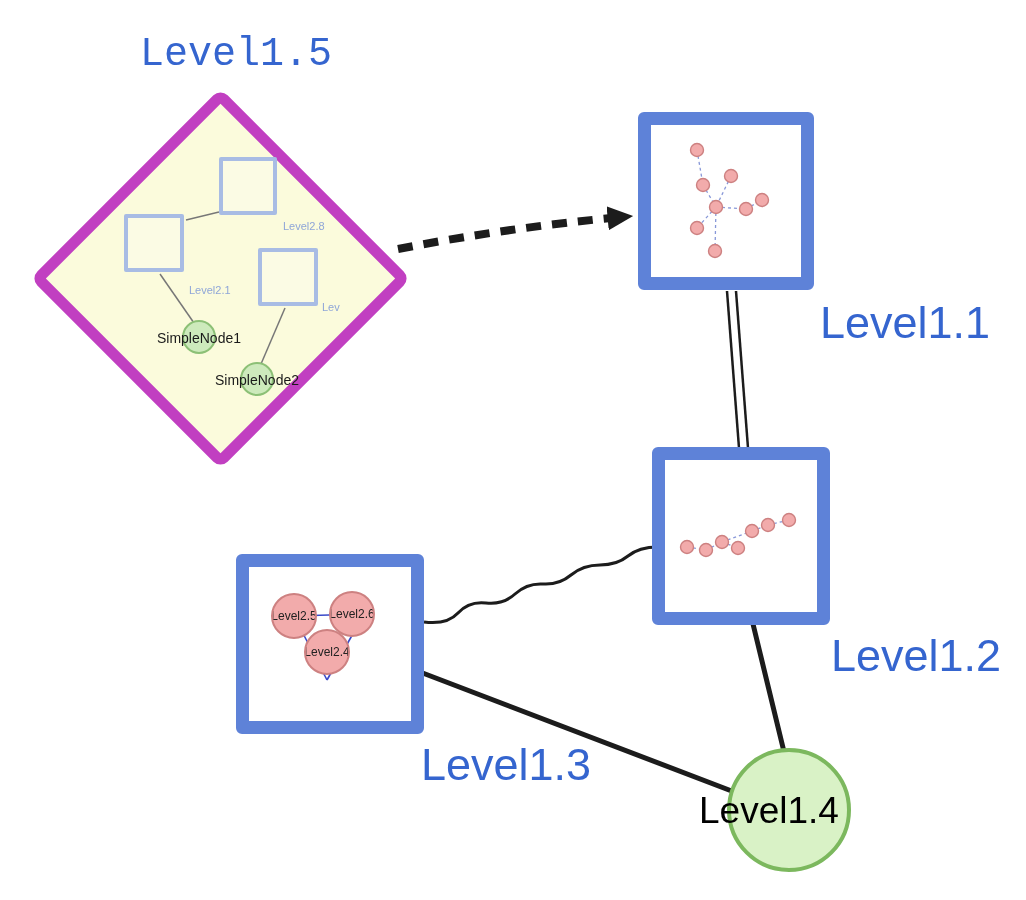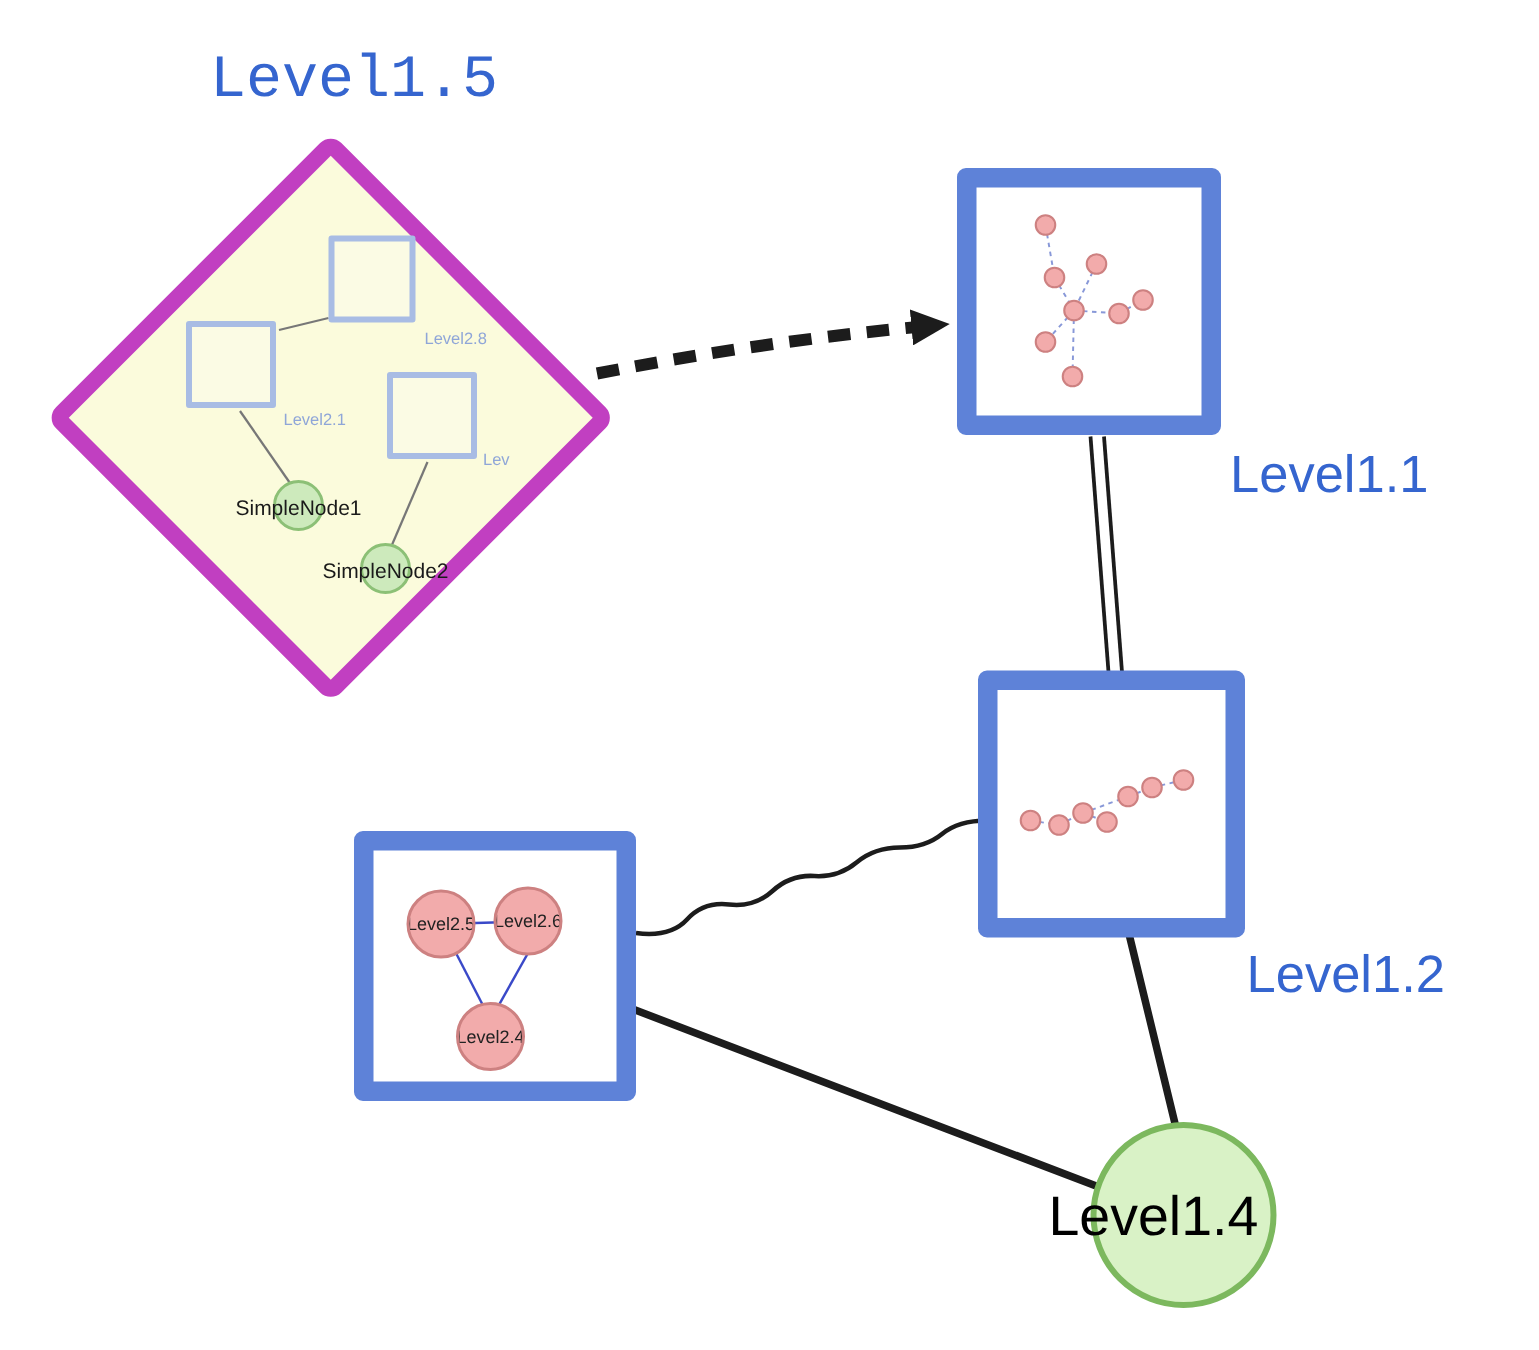--- a/index.html
+++ b/index.html
@@ -16,21 +16,21 @@
   .inner-square{position:absolute;background:#fbfbe4;border:4px solid #a8bce4;border-radius:2px;z-index:5;}
   .sq-label{position:absolute;color:#8fa6d8;font-size:11px;z-index:6;white-space:nowrap;}
   .green-node{position:absolute;width:30px;height:30px;border-radius:50%;
               background:#cdeabc;border:2px solid #8cc076;z-index:5;}
   .small-label{position:absolute;color:#1a1a1a;font-size:14px;text-align:center;
                white-space:nowrap;z-index:6;}
   .pink-node{position:absolute;width:42px;height:42px;border-radius:50%;
              background:#f2abab;border:2px solid #cd8181;overflow:hidden;
              display:flex;align-items:center;justify-content:center;
              font-size:12px;color:#222222;white-space:nowrap;z-index:5;}
-  .lvl-label{position:absolute;color:#3565cf;font-size:35px;z-index:6;white-space:nowrap;}
+  .lvl-label{position:absolute;color:#3565cf;font-size:45px;z-index:6;white-space:nowrap;}
 </style>
 </head>
 <body>
 
 <div class="canvas">
 
   <div class="diamond"></div>
 
   <svg class="layer edges-layer" width="1026" height="900" viewBox="0 0 1026 900">
     <defs>
@@ -107,36 +107,37 @@
       <line x1="294" y1="616" x2="327" y2="680"></line>
       <line x1="364" y1="614" x2="327" y2="680"></line>
     </g>
   </svg>
 
   <div class="inner-square" style="left:219px;top:157px;width:50px;height:50px;"></div>
   <div class="inner-square" style="left:124px;top:214px;width:52px;height:50px;"></div>
   <div class="inner-square" style="left:258px;top:248px;width:52px;height:50px;"></div>
 
   <div class="sq-label" style="left:283px;top:220px;">Level2.8</div>
-  <div class="sq-label" style="left:189px;top:274px;">Level2.1</div>
+  <div class="sq-label" style="left:189px;top:284px;">Level2.1</div>
   <div class="sq-label" style="left:322px;top:301px;">Lev</div>
 
   <div class="green-node" style="left:182px;top:320px;"></div>
   <div class="green-node" style="left:240px;top:362px;"></div>
   <div class="small-label" style="left:129px;top:330px;width:140px;">SimpleNode1</div>
   <div class="small-label" style="left:187px;top:372px;width:140px;">SimpleNode2</div>
 
   <div class="pink-node" style="left:271px;top:593px;">
     <span>Level2.5</span>
   </div>
   <div class="pink-node" style="left:329px;top:591px;">
     <span>Level2.6</span>
   </div>
-  <div class="pink-node" style="left:304px;top:668px;">
+  <div class="pink-node" style="left:304px;top:629px;">
     <span>Level2.4</span>
   </div>
 
   <div class="lvl-label" style="left:140px;top:32px;font-size:40px;font-family:Liberation Mono, monospace;">Level1.5</div>
   <div class="lvl-label" style="left:820px;top:297px;">Level1.1</div>
   <div class="lvl-label" style="left:831px;top:630px;">Level1.2</div>
+  <div class="lvl-label" style="left:421px;top:739px;">Level1.3</div>
   <div class="lvl-label" style="left:699px;top:790px;width:180px;text-align:left;color:#000000;font-size:37px;">Level1.4</div>
 
 </div>
 
 </body></html>

